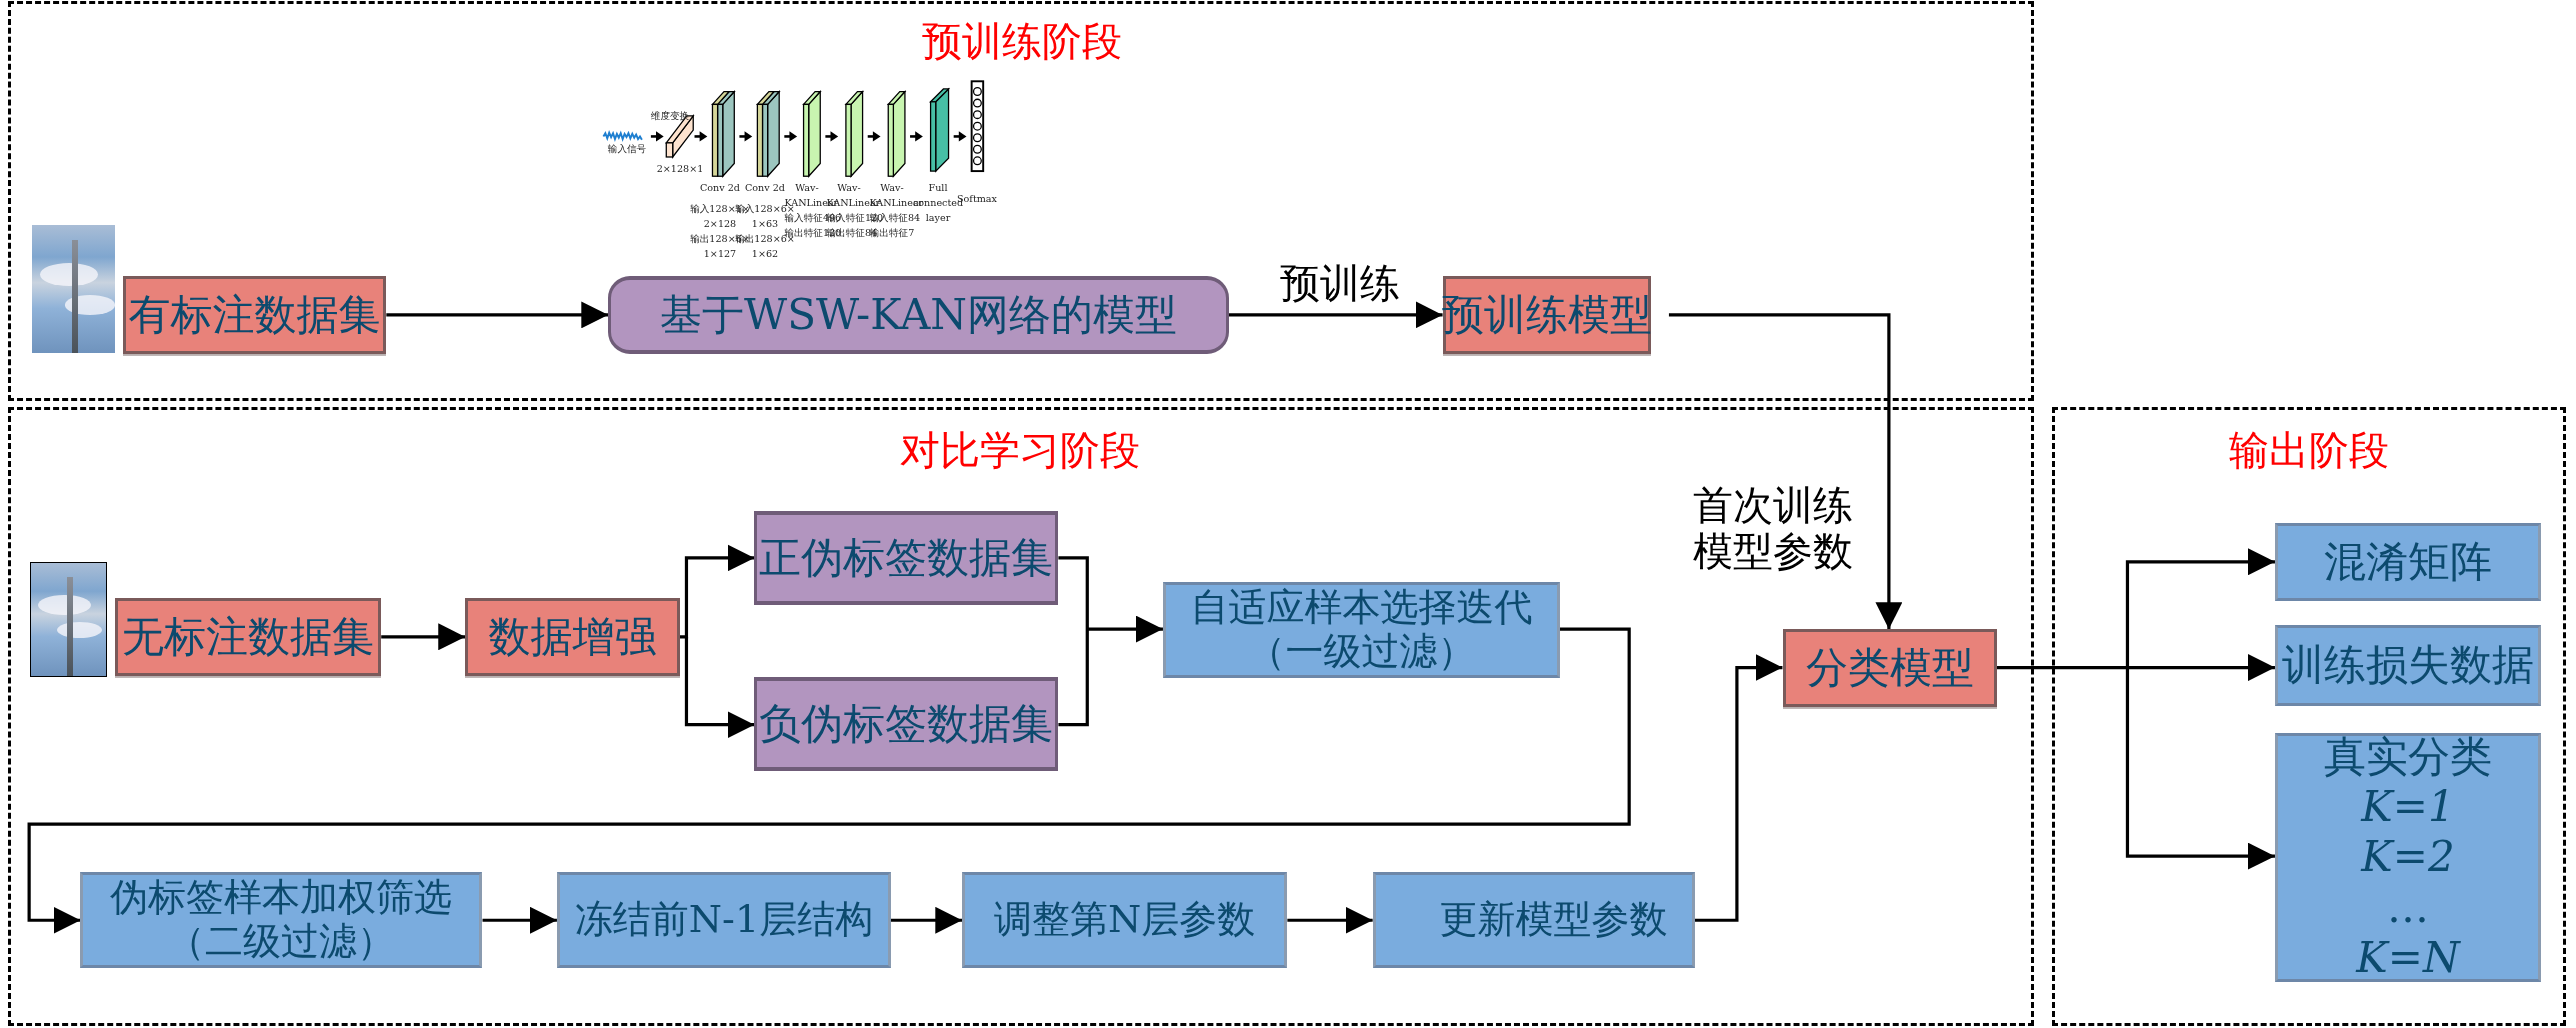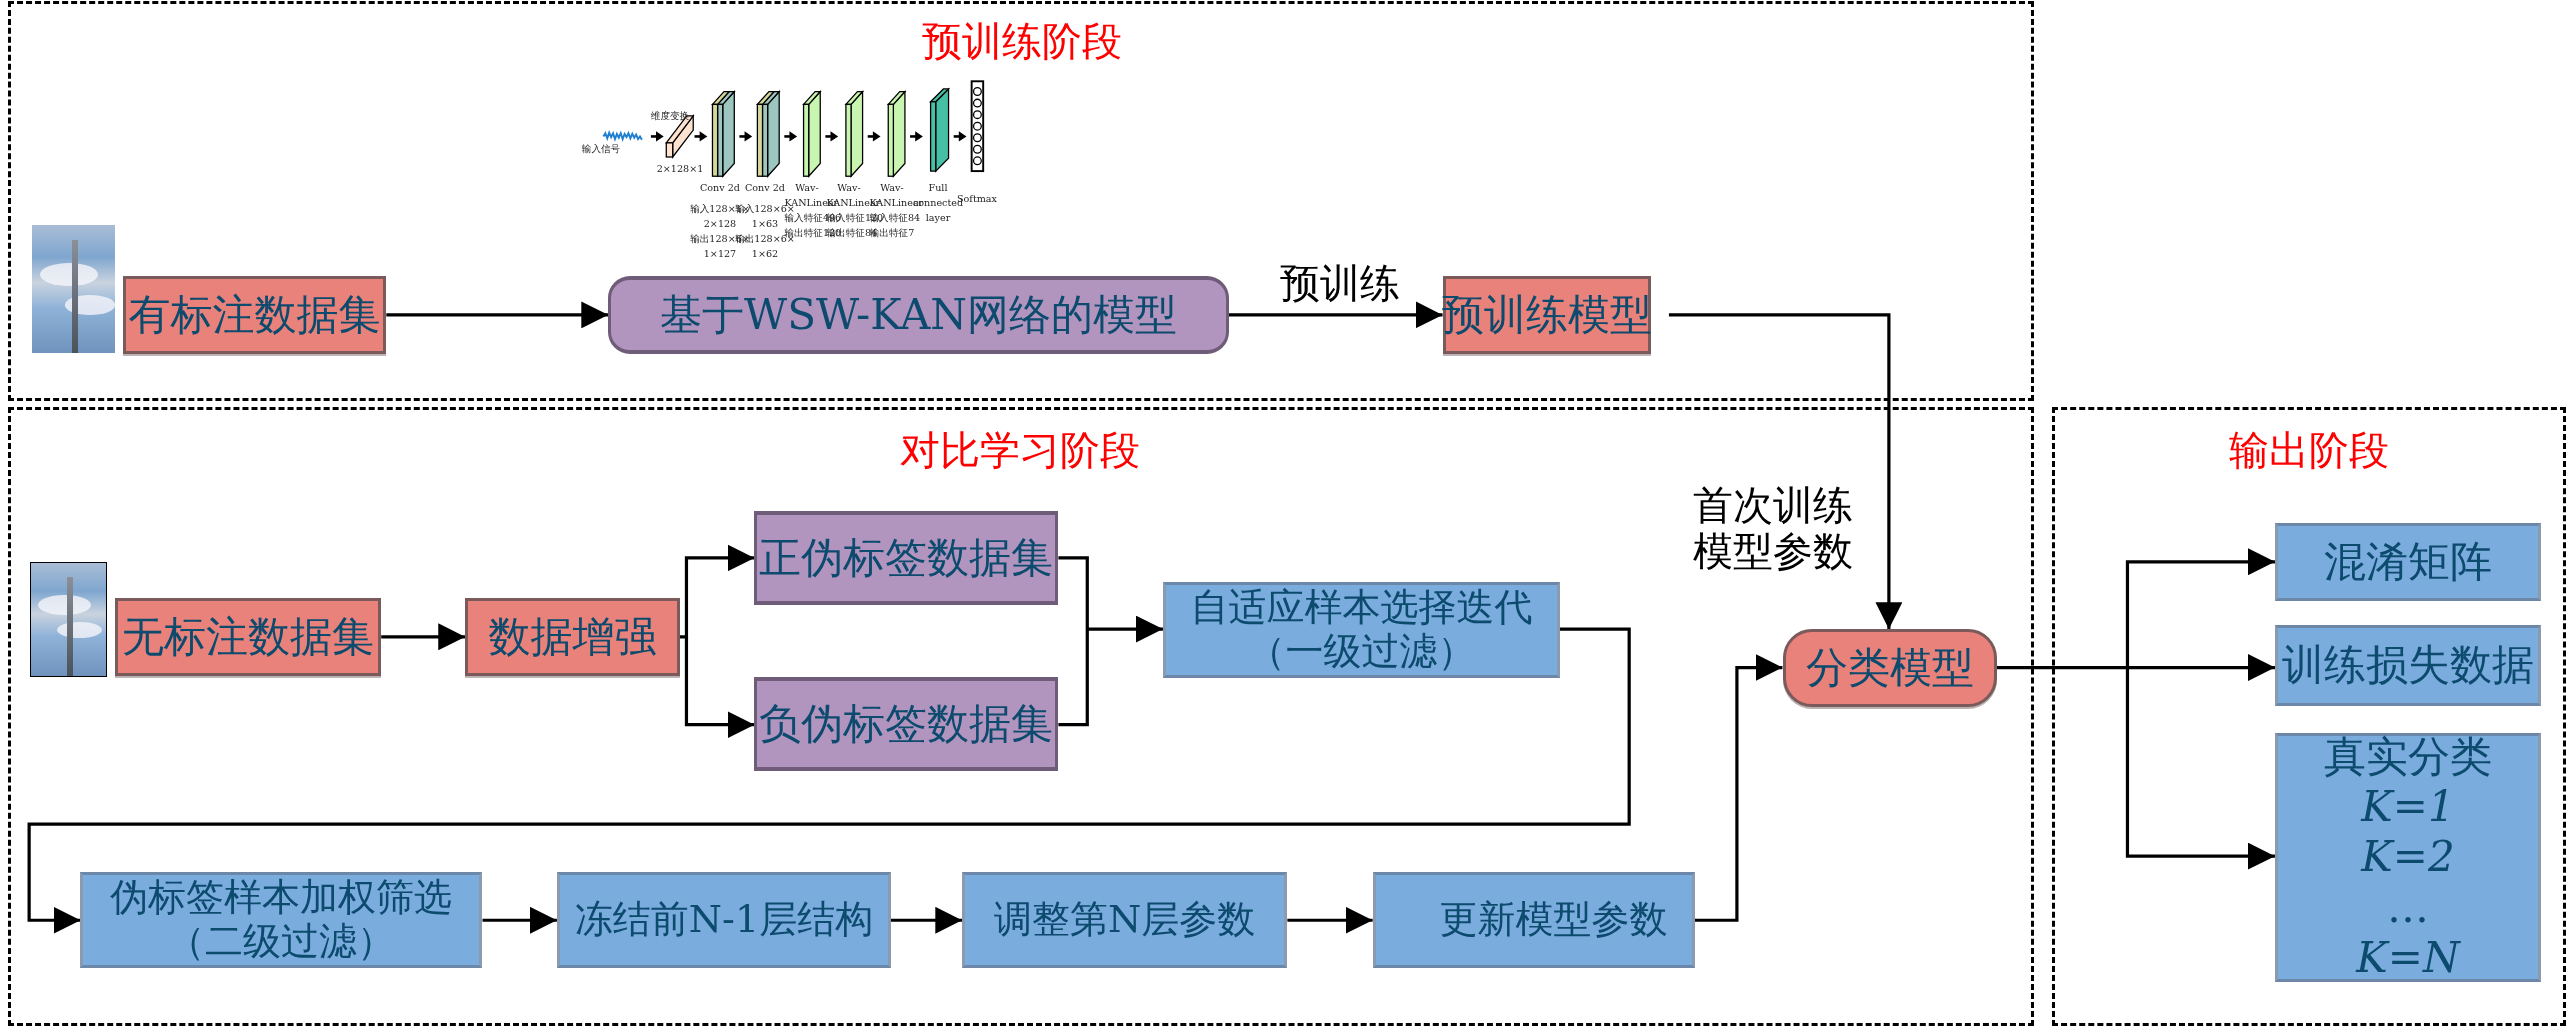--- a/index.html
+++ b/index.html
@@ -150,21 +150,21 @@
   <circle cx="593" cy="32" r="6" fill="#fff" stroke="#000" stroke-width="2"></circle>
       <circle cx="593" cy="50" r="6" fill="#fff" stroke="#000" stroke-width="2"></circle>
       <circle cx="593" cy="68" r="6" fill="#fff" stroke="#000" stroke-width="2"></circle>
       <circle cx="593" cy="86" r="6" fill="#fff" stroke="#000" stroke-width="2"></circle>
       <circle cx="593" cy="104" r="6" fill="#fff" stroke="#000" stroke-width="2"></circle>
       <circle cx="593" cy="122" r="6" fill="#fff" stroke="#000" stroke-width="2"></circle>
       <circle cx="593" cy="140" r="6" fill="#fff" stroke="#000" stroke-width="2"></circle>
     </g>
 </svg>
 
-<div class="cnn-small" style="left:601px; top:142px;">输入信号</div>
+<div class="cnn-small" style="left:627px; top:142px;">输入信号</div>
 <div class="cnn-small" style="left:670px; top:109px;">维度变换</div>
 <div class="cnn-small" style="left:680px; top:162px;">2×128×1</div>
 
 <div class="cnn-small" style="left:720px; top:181px;">
   <div>Conv 2d</div>
   <div style="margin-top:6.4px;">输入128×1×</div>
   <div>2×128</div>
   <div>输出128×6×</div>
   <div>1×127</div>
 </div>
@@ -216,21 +216,21 @@
   <div>（二级过滤）</div>
 </div>
 <div class="node blue fs-md" style="left:557px; top:872px; width:334px; height:96px;">冻结前N-1层结构</div>
 <div class="node blue fs-md" style="left:962px; top:872px; width:325px; height:96px;">调整第N层参数</div>
 <div class="node blue fs-md" style="left:1373px; top:872px; width:322px; height:96px;padding-left:39px;">更新模型参数</div>
 
 <div class="label" style="left:1693px; top:482px;">
   <div>首次训练</div>
   <div>模型参数</div>
 </div>
-<div class="node red fs-lg" style="left:1783px; top:629px; width:214px; height:78px;border-radius:29px;">分类模型</div>
+<div class="node red fs-lg" style="left:1783px; top:629px; width:214px; height:78px;">分类模型</div>
 
 <div class="node blue fs-lg" style="left:2275px; top:523px; width:266px; height:78px;">混淆矩阵</div>
 <div class="node blue fs-lg" style="left:2275px; top:625px; width:266px; height:81px;">训练损失数据</div>
 <div class="node blue fs-lg" style="left:2275px; top:733px; width:266px; height:249px; line-height:1.2;">
   <div>真实分类</div>
   <div class="kvar">K=1</div>
   <div class="kvar">K=2</div>
   <div>…</div>
   <div class="kvar">K=N</div>
 </div>

